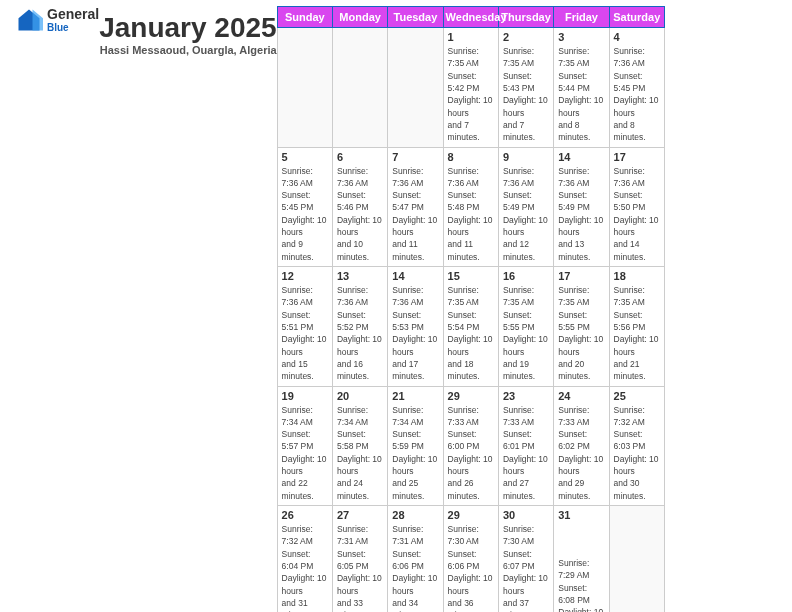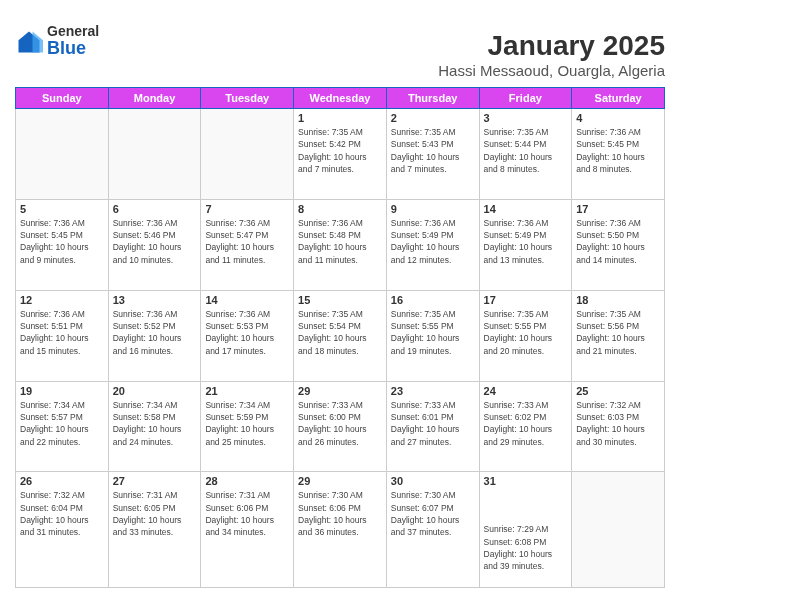--- a/index.html
+++ b/index.html
@@ -6,23 +6,23 @@
     body {
       width: 792px;
       height: 612px;
       font-family: Arial, sans-serif;
       background: #fff;
       overflow: hidden;
     }
     .page {
       width: 680px;
       height: 612px;
-      padding: 24px 15px;
+      padding: 6px 15px;
       display: flex;
-      flex-direction: column;
+      flex-direction: row;
     }
     .header {
       display: flex;
       align-items: flex-start;
       justify-content: space-between;
       margin-bottom: 8px;
     }
     .logo {
       display: flex;
       align-items: center;
@@ -32,40 +32,41 @@
       display: flex;
       flex-direction: column;
       line-height: 1.1;
     }
     .logo-general {
       font-size: 14px;
       font-weight: bold;
       color: #333;
     }
     .logo-blue {
-      font-size: 18px;
+      font-size: 10px;
       font-weight: bold;
       color: #1565c0;
     }
     .logo-icon {
       width: 28px;
       height: 28px;
     }
     .title-area {
       text-align: right;
     }
     .month-title {
       font-size: 28px;
       font-weight: bold;
       color: #333;
       margin-top: 6px;
     }
     .location {
-      font-size: 15px;
+      font-size: 11px;
       color: #555;
+      font-weight: bold;
     }
     .calendar {
       flex: 1;
       border: 1px solid #ccc;
       border-collapse: collapse;
       width: 100%;
       table-layout: fixed;
     }
     .calendar th {
       background-color: #d946ef;

